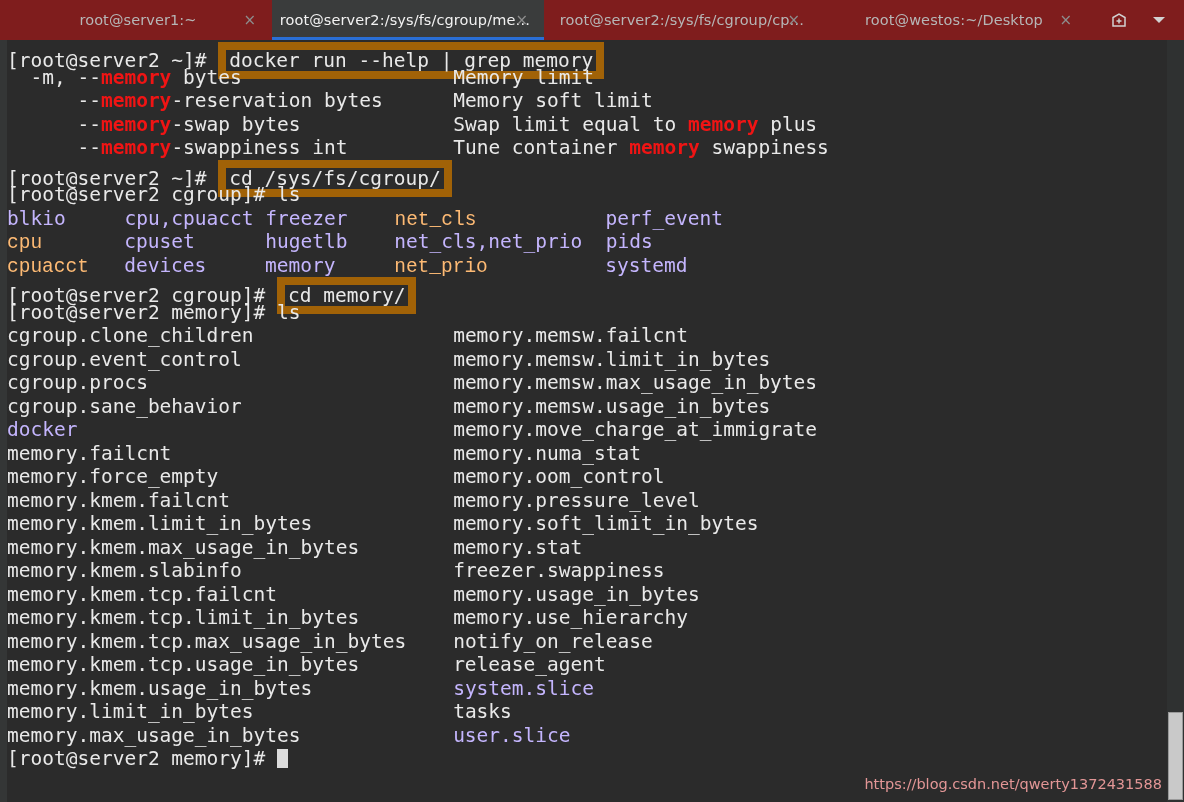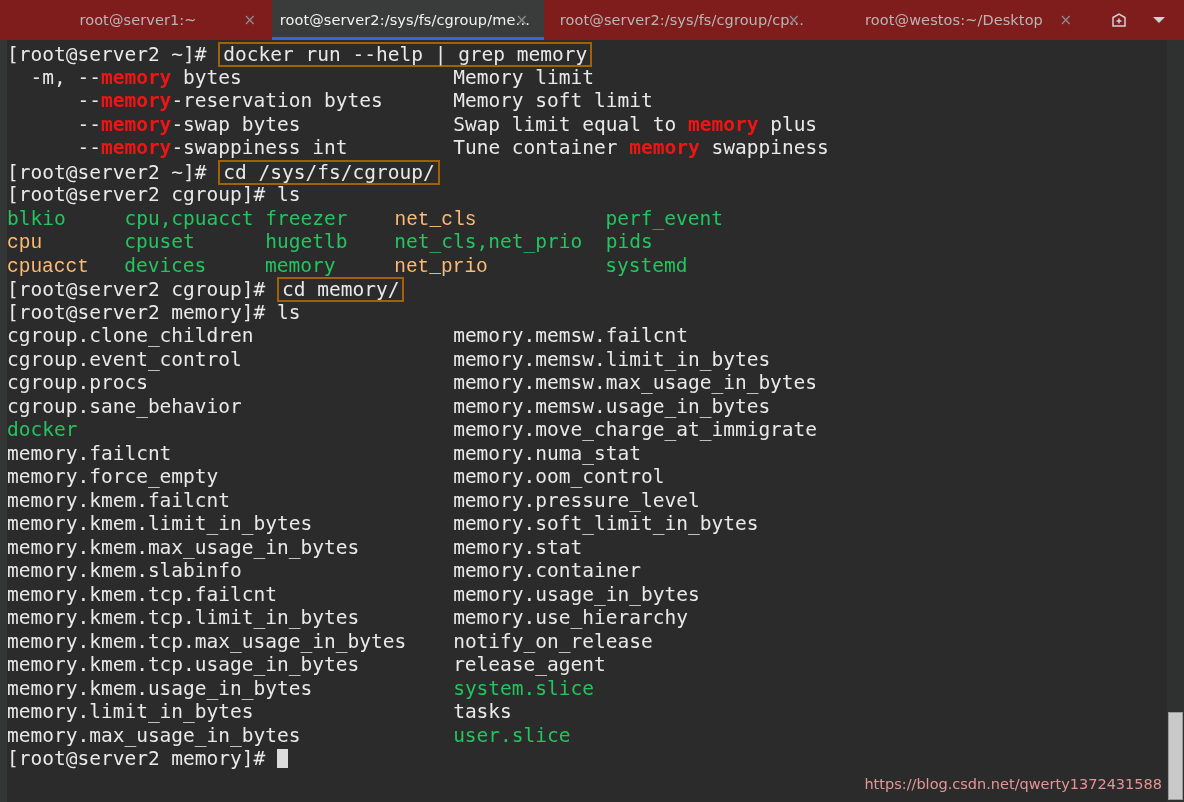--- a/index.html
+++ b/index.html
@@ -104,25 +104,25 @@
     line-height: 23.5px;
     font-size: 19.5px;
     color: #e8e8e8;
     white-space: pre;
     letter-spacing: 0px;
     font-family: "DejaVu Sans Mono", "Liberation Mono", monospace;
   }
 
   .fg-white  { color: #e9e9e9; }
   .fg-red    { color: #f01414; font-weight: bold; }
-  .fg-blue   { color: #22c55e; }
+  .fg-blue   { color: #c4b5fd; }
   .fg-cyan   { color: #fdba74; font-family: Liberation Mono, monospace; }
 
   .boxed {
-    border: 2px solid #a16207;
+    border: 8px solid #a16207;
     padding: 0px 3px;
     margin: 0;
     display: inline-block;
     line-height: 21px;
     vertical-align: baseline;
   }
 
   .cursor {
     display: inline-block;
     width: 11px;
@@ -234,21 +234,21 @@
           <div class="line"><span class="fg-white">cgroup.clone_children</span><span class="fg-white">                 </span><span class="fg-white">memory.memsw.failcnt</span></div>
           <div class="line"><span class="fg-white">cgroup.event_control</span><span class="fg-white">                  </span><span class="fg-white">memory.memsw.limit_in_bytes</span></div>
           <div class="line"><span class="fg-white">cgroup.procs</span><span class="fg-white">                          </span><span class="fg-white">memory.memsw.max_usage_in_bytes</span></div>
           <div class="line"><span class="fg-white">cgroup.sane_behavior</span><span class="fg-white">                  </span><span class="fg-white">memory.memsw.usage_in_bytes</span></div>
           <div class="line"><span class="fg-blue">docker</span><span class="fg-white">                                </span><span class="fg-white">memory.move_charge_at_immigrate</span></div>
           <div class="line"><span class="fg-white">memory.failcnt</span><span class="fg-white">                        </span><span class="fg-white">memory.numa_stat</span></div>
           <div class="line"><span class="fg-white">memory.force_empty</span><span class="fg-white">                    </span><span class="fg-white">memory.oom_control</span></div>
           <div class="line"><span class="fg-white">memory.kmem.failcnt</span><span class="fg-white">                   </span><span class="fg-white">memory.pressure_level</span></div>
           <div class="line"><span class="fg-white">memory.kmem.limit_in_bytes</span><span class="fg-white">            </span><span class="fg-white">memory.soft_limit_in_bytes</span></div>
           <div class="line"><span class="fg-white">memory.kmem.max_usage_in_bytes</span><span class="fg-white">        </span><span class="fg-white">memory.stat</span></div>
-          <div class="line"><span class="fg-white">memory.kmem.slabinfo</span><span class="fg-white">                  </span><span class="fg-white">memory.container</span></div>
+          <div class="line"><span class="fg-white">memory.kmem.slabinfo</span><span class="fg-white">                  </span><span class="fg-white">freezer.swappiness</span></div>
           <div class="line"><span class="fg-white">memory.kmem.tcp.failcnt</span><span class="fg-white">               </span><span class="fg-white">memory.usage_in_bytes</span></div>
           <div class="line"><span class="fg-white">memory.kmem.tcp.limit_in_bytes</span><span class="fg-white">        </span><span class="fg-white">memory.use_hierarchy</span></div>
           <div class="line"><span class="fg-white">memory.kmem.tcp.max_usage_in_bytes</span><span class="fg-white">    </span><span class="fg-white">notify_on_release</span></div>
           <div class="line"><span class="fg-white">memory.kmem.tcp.usage_in_bytes</span><span class="fg-white">        </span><span class="fg-white">release_agent</span></div>
           <div class="line"><span class="fg-white">memory.kmem.usage_in_bytes</span><span class="fg-white">            </span><span class="fg-blue">system.slice</span></div>
           <div class="line"><span class="fg-white">memory.limit_in_bytes</span><span class="fg-white">                 </span><span class="fg-white">tasks</span></div>
           <div class="line"><span class="fg-white">memory.max_usage_in_bytes</span><span class="fg-white">             </span><span class="fg-blue">user.slice</span></div>
         </div>
 
       <div class="line"><span class="fg-white">[root@server2 memory]# </span><span class="cursor"></span></div>

